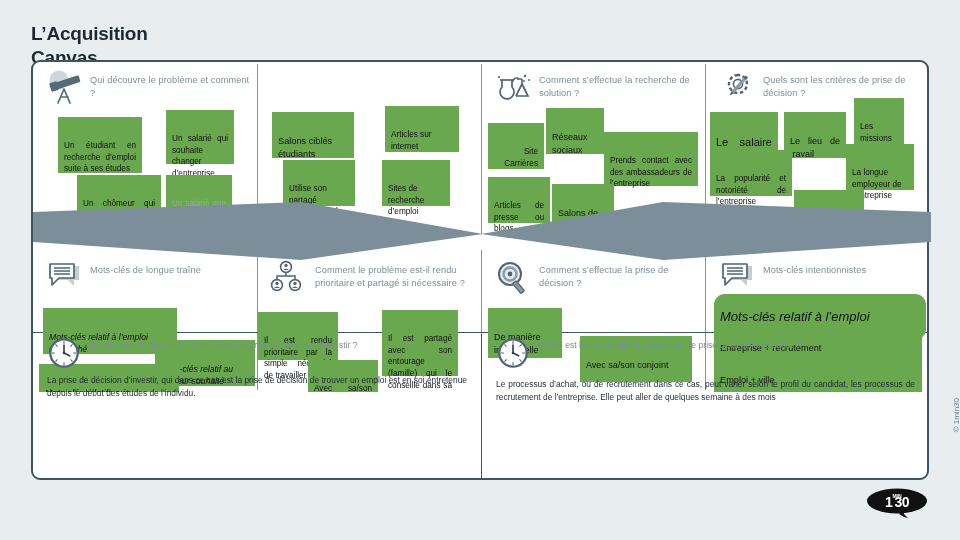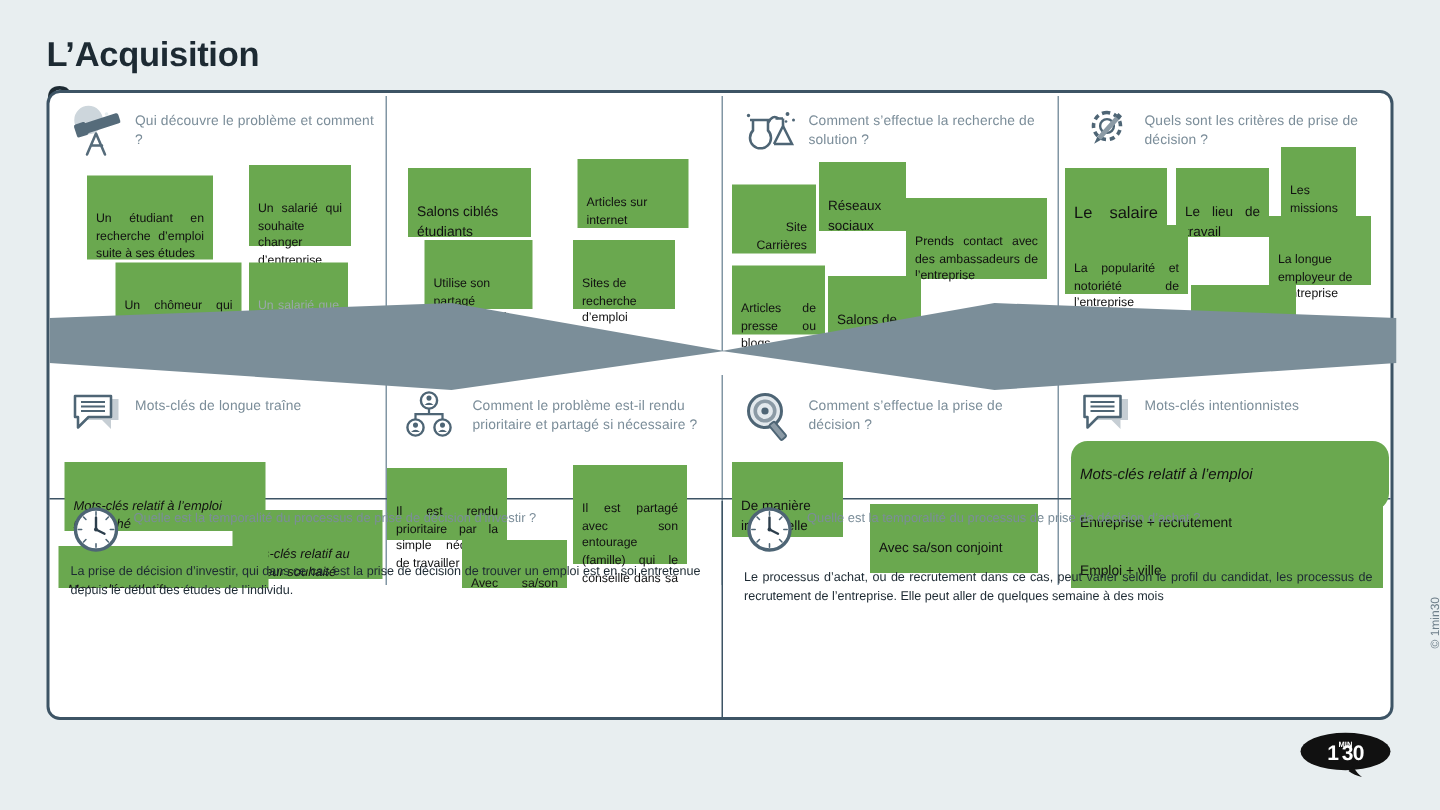--- a/index.html
+++ b/index.html
@@ -6,21 +6,21 @@
   html, body {
     width: 960px; height: 540px;
     background: #e8eef0;
     font-family: "Liberation Sans", sans-serif;
     overflow: hidden;
   }
   #slide { position: relative; width: 960px; height: 540px; background: #e8eef0; }
 
   .slide-title {
     position: absolute; left: 31px; top: 22px;
-    font-size: 23px; font-weight: bold; color: #1d2a33;
+    font-size: 19px; font-weight: bold; color: #1d2a33;
     line-height: 1.28; letter-spacing: -0.2px;
   }
 
   .canvas {
     position: absolute; left: 31px; top: 60px;
     width: 898px; height: 420px;
     border: 2.2px solid #3d5465; border-radius: 9px;
     background: #ffffff;
   }
 
@@ -247,21 +247,21 @@
           <svg viewBox="0 0 40 36" width="40" height="36">
             <path d="M12 6 h22 v14 h-5 l0 6 l-6 -6 h-11 z" fill="#c6ced4"></path>
             <path d="M5 4 h24 v14 h-15 l-7 7 v-7 h-2 z" fill="#fff" stroke="#4e6575" stroke-width="1.7" stroke-linejoin="round"></path>
             <g stroke="#4e6575" stroke-width="1.3">
                 <path d="M9 8 h16 M9 11 h16 M9 14 h16"></path>
               </g>
           </svg>
         </span>
         <span class="qlabel">Mots-clés intentionnistes</span>
       </div>
-      <div class="note ital plain" style="left:8px; top:42px; width:212px; height:28px; font-size:10px; display:flex; align-items:center;border-radius:11px;">Mots-clés relatif à l’emploi</div>
+      <div class="note ital plain" style="left:8px; top:42px; width:212px; height:28px; font-size:13px; display:flex; align-items:center;border-radius:11px;">Mots-clés relatif à l’emploi</div>
       <div class="note plain" style="left:8px; top:74px; width:208px; height:28px; font-size:9.2px; display:flex; align-items:center;">Entreprise + recrutement</div>
       <div class="note plain" style="left:8px; top:106px; width:208px; height:28px; font-size:9.2px; display:flex; align-items:center;">Emploi + ville</div>
     </div>
 
     <div class="bpanel" style="left:0; top:274px; width:448px; height:144px;">
       <div class="bhead">
         <span class="icon">
           <svg viewBox="0 0 36 36" width="34" height="34">
             <circle cx="18" cy="18" r="14.5" fill="#fff" stroke="#4e6575" stroke-width="2.4"></circle>
             <g stroke="#4e6575" stroke-width="1.1" stroke-linecap="round">

